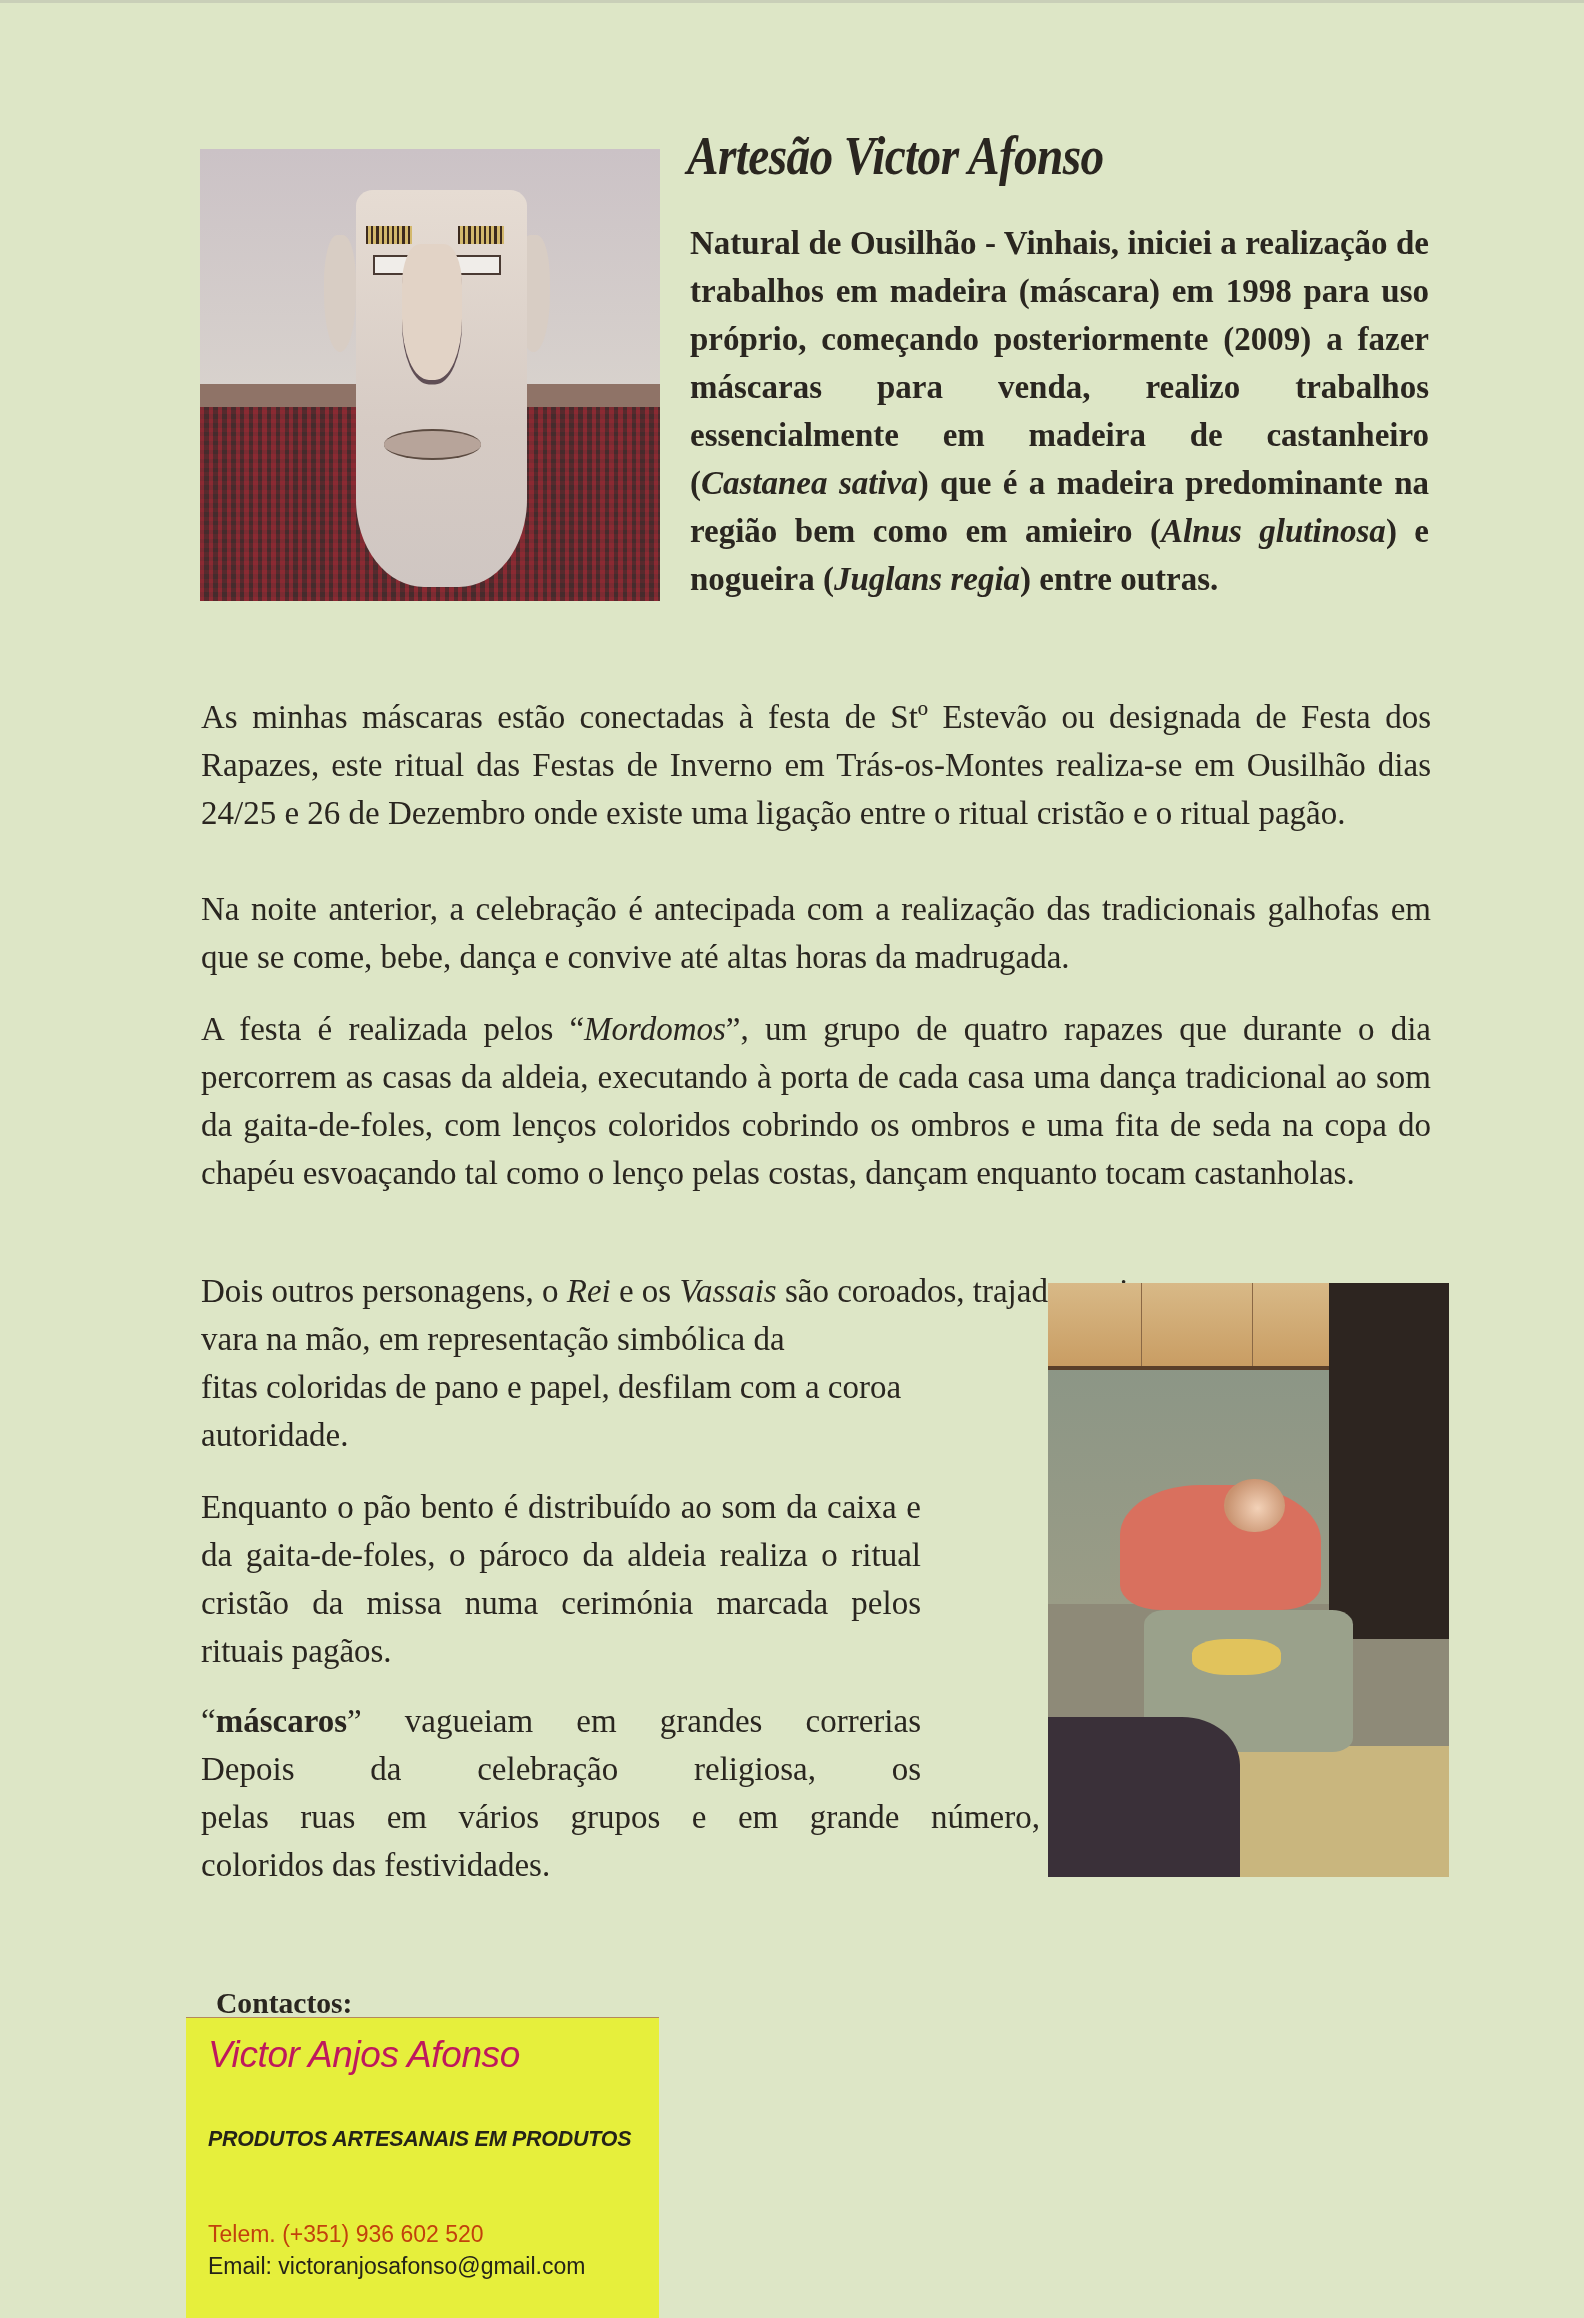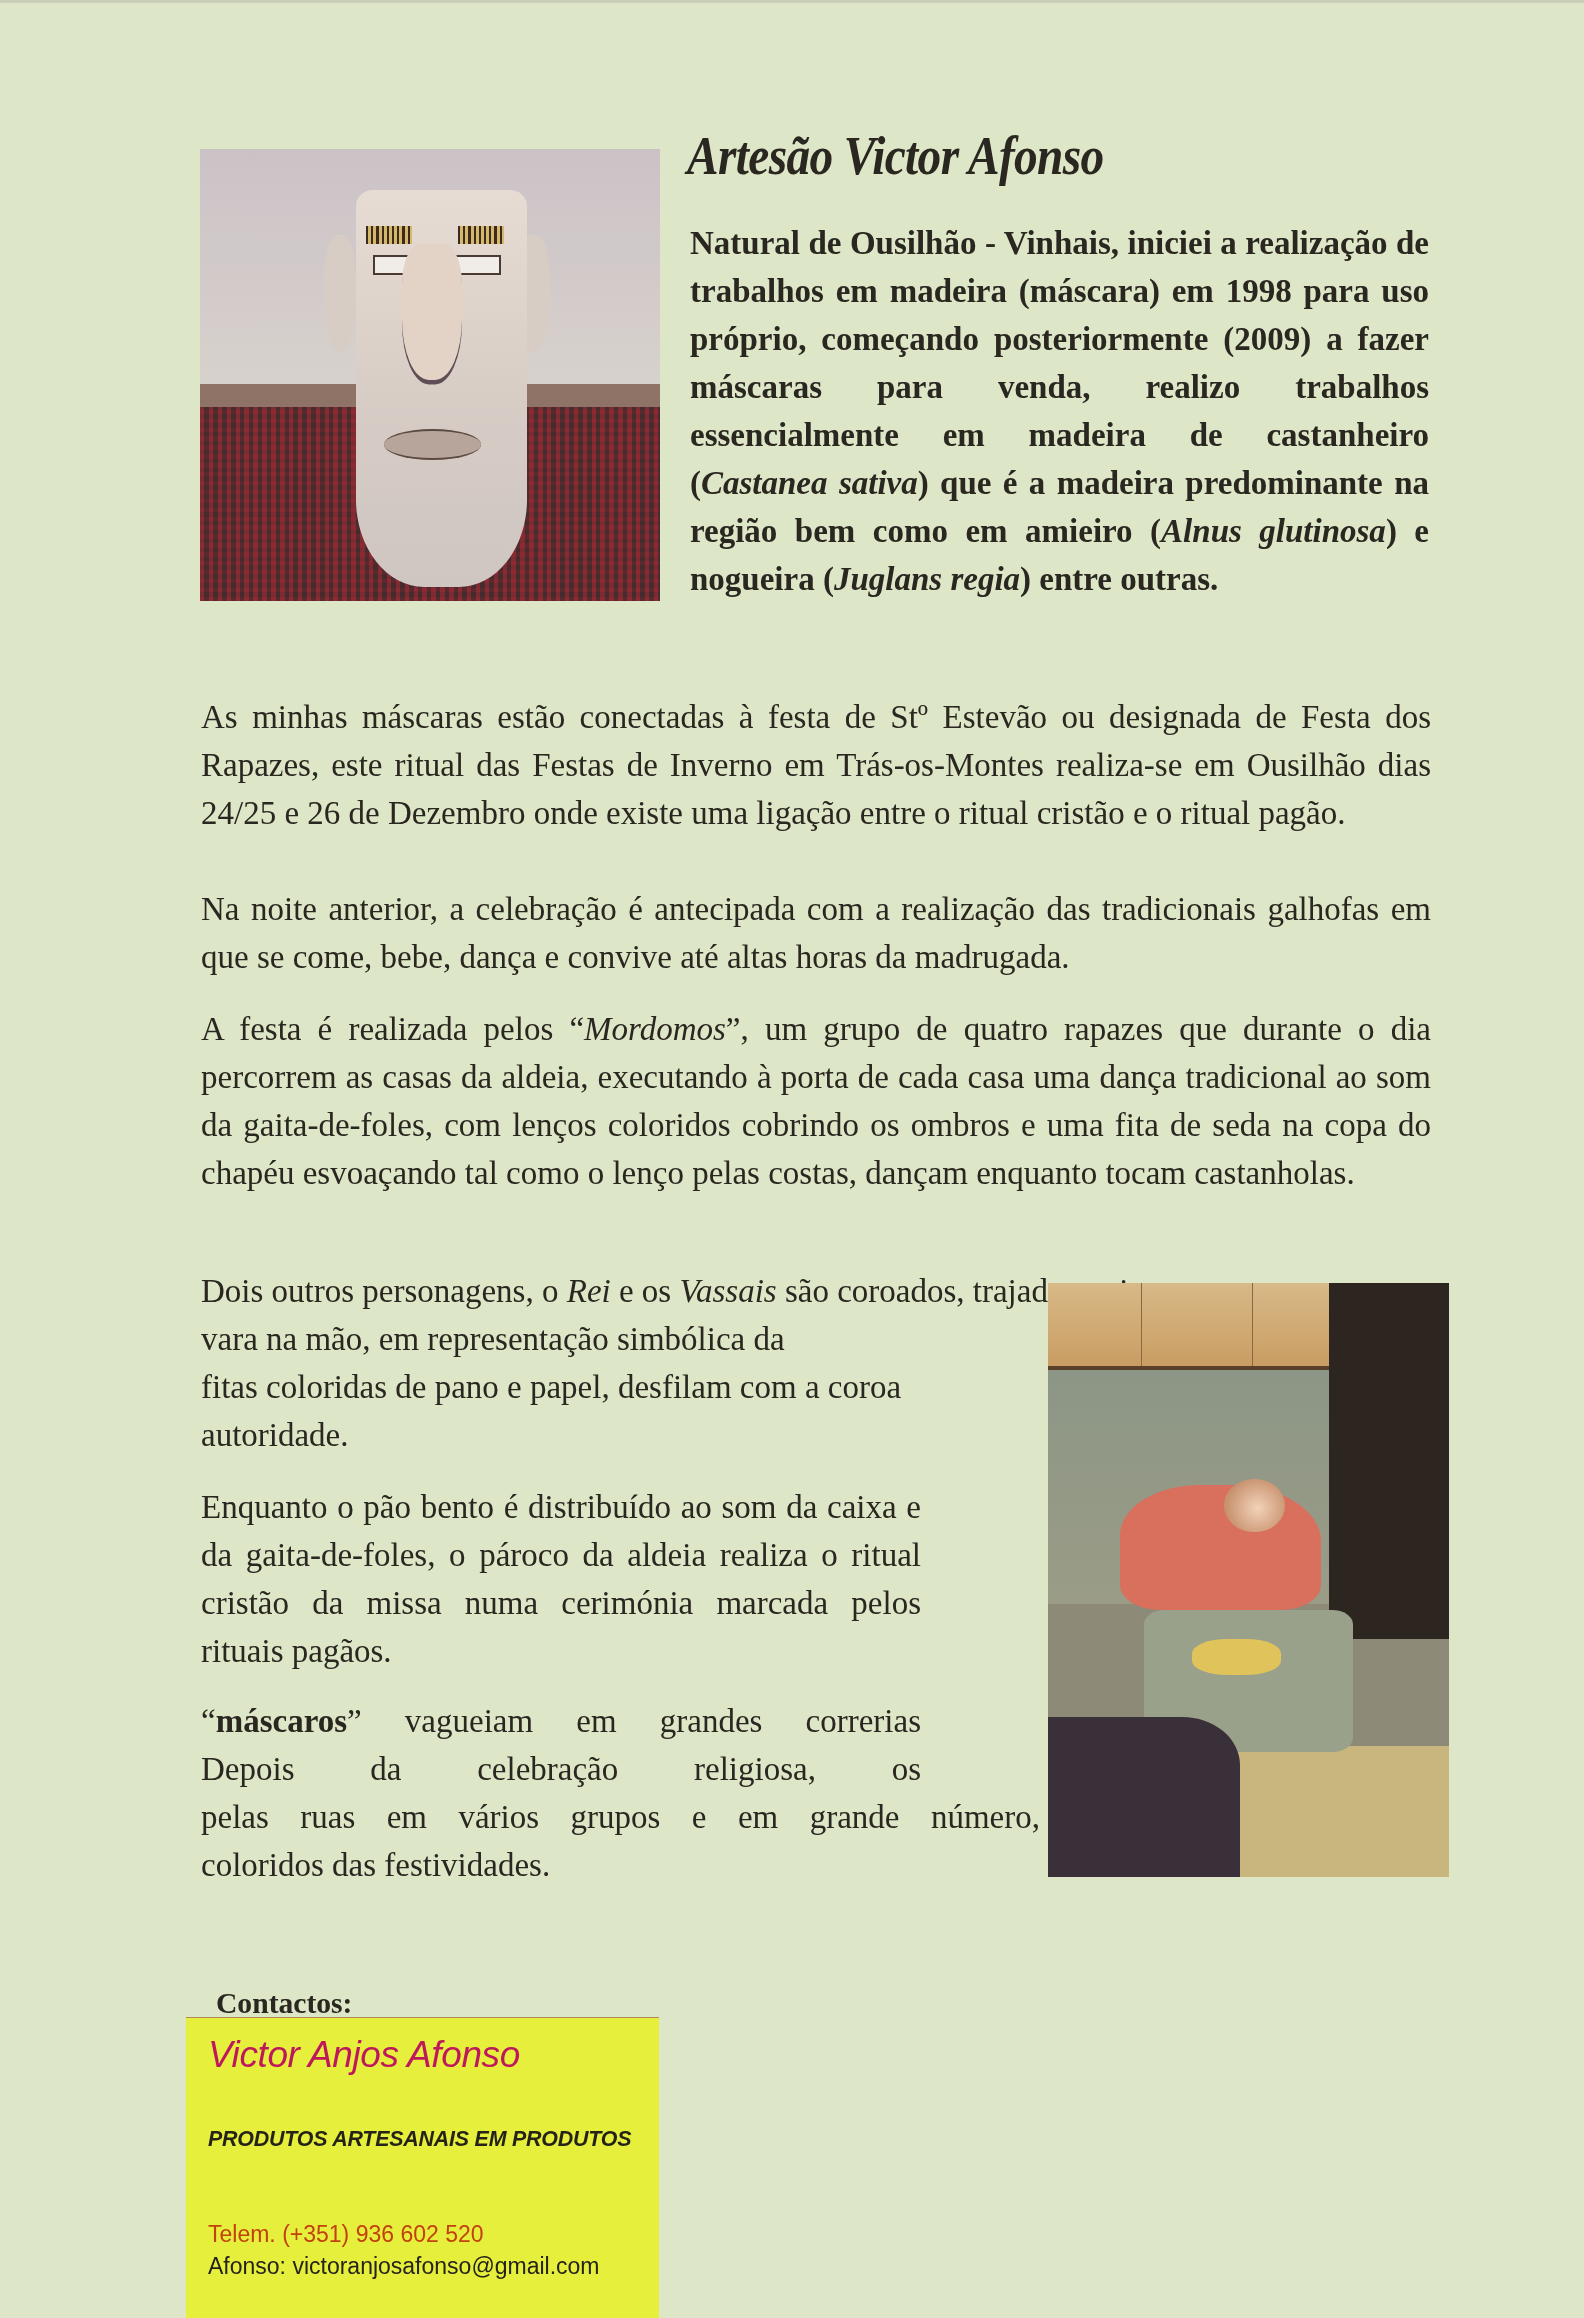--- a/index.html
+++ b/index.html
@@ -155,15 +155,15 @@
   <span class="just-line">pelas ruas em vários grupos e em grande número,</span>
   <span class="last-line">coloridos das festividades.</span>
 </div>
 
 <p class="contacts-label">Contactos:</p>
 
 <div class="card">
   <div class="card-name">Victor Anjos Afonso</div>
   <div class="card-tagline">PRODUTOS ARTESANAIS EM PRODUTOS</div>
   <div class="card-phone">Telem. (+351) 936 602 520</div>
-  <div class="card-email">Afonso: victoranjosafonso@gmail.com</div>
+  <div class="card-email">Email: victoranjosafonso@gmail.com</div>
 </div>
 
 
 </body></html>

